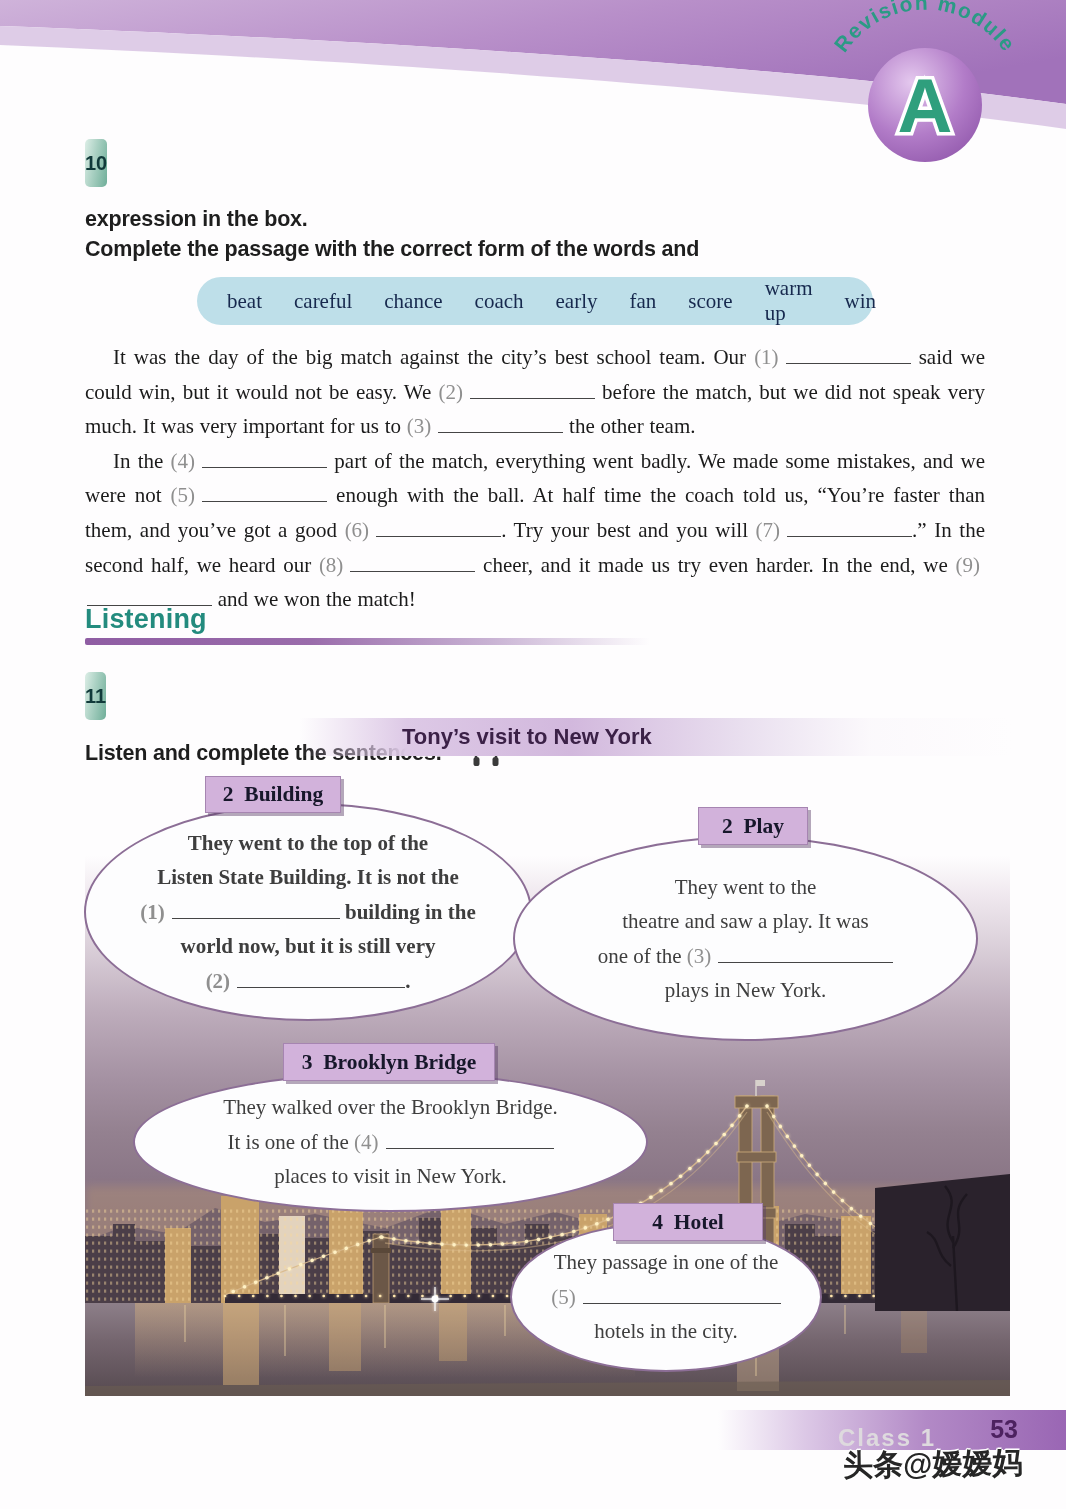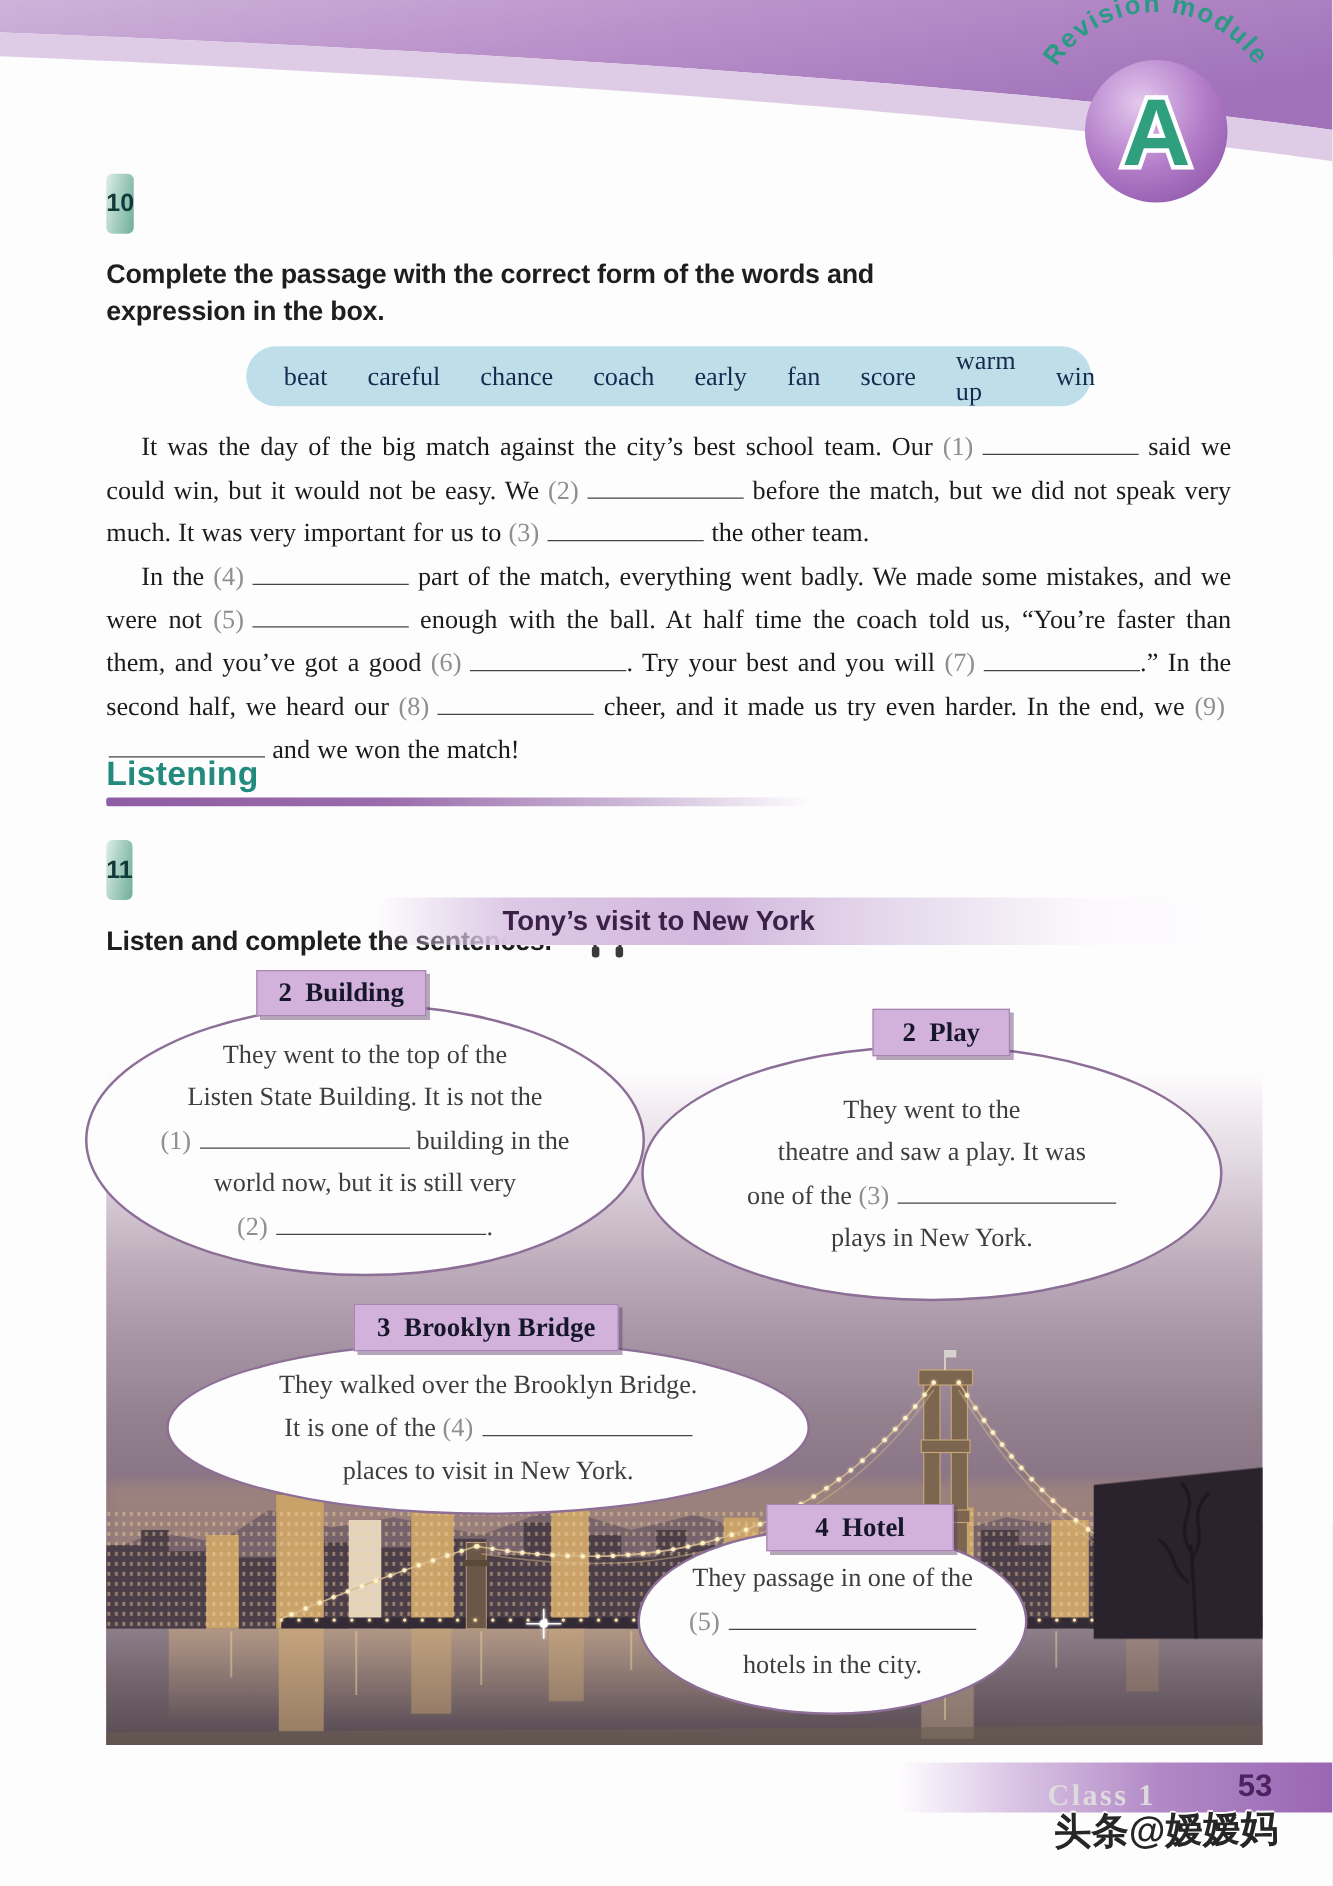--- a/index.html
+++ b/index.html
@@ -53,21 +53,21 @@
           box-shadow:3px 3px 0 rgba(92,62,104,0.45);
           display:flex;align-items:center;justify-content:center;white-space:pre;
           font-family:"Liberation Serif",serif;font-weight:bold;font-size:21.5px;color:#17172b;box-sizing:border-box;}
 
   
   .pagebar{position:absolute;left:718px;top:1410px;width:348px;height:40px;
            background:linear-gradient(90deg,rgba(237,228,242,0) 0%,#dcc8e6 25%,#b289c6 60%,#a273ba 85%,#9a66b4 100%);}
   .pagebar span{position:absolute;right:48px;top:5px;font-weight:bold;font-size:25px;color:#4d2260;}
   .wm{position:absolute;left:843px;top:1444px;font-weight:bold;font-size:30px;color:#262626;transform:rotate(-1deg);
       text-shadow:-1.5px 0 #fff,1.5px 0 #fff,0 -1.5px #fff,0 1.5px #fff,-1px -1px #fff,1px 1px #fff;}
-  .wm-ghost{position:absolute;left:838px;top:1424px;font-weight:bold;font-size:24px;color:#dedade;letter-spacing:2px;font-family:Liberation Serif, serif;}
+  .wm-ghost{position:absolute;left:838px;top:1424px;font-weight:bold;font-size:24px;color:#dedade;letter-spacing:2px;}
 </style>
 </head>
 <body>
 
 <div class="page">
 
   <svg class="hdr-svg" width="1066" height="140">
     <defs>
       <linearGradient id="hdrg" x1="0" y1="0" x2="1" y2="0.55">
         <stop offset="0" stop-color="#cfb3da"></stop>
@@ -92,22 +92,22 @@
     <text font-family="Liberation Sans, sans-serif" font-size="21" font-weight="bold" fill="#2b9a85" letter-spacing="1.5">
       <textPath href="#arcp" startOffset="50%" text-anchor="middle">Revision module</textPath>
     </text>
     <text x="125" y="132" text-anchor="middle" font-family="Liberation Sans, sans-serif" font-size="76" font-weight="bold" fill="#2f9f7d" stroke="#ffffff" stroke-width="7" paint-order="stroke">A</text>
   </svg>
 
   <div class="ex" style="top:136px;">
     <div class="ex-row">
       <div class="pill">10</div>
       <div class="ex-title">
+        <div>expression in the box.</div>
         <div>Complete the passage with the correct form of the words and</div>
-        <div>expression in the box.</div>
       </div>
     </div>
     <div class="wordbox">
       <span>beat</span>
       <span>careful</span>
       <span>chance</span>
       <span>coach</span>
       <span>early</span>
       <span>fan</span>
       <span>score</span>
@@ -275,21 +275,21 @@
       <g stroke="#1d171f" stroke-width="2.4" fill="none">
         <path d="M872,455 L868,380"></path>
         <path d="M868,386 C852,360 878,352 860,330"></path>
         <path d="M868,392 C884,368 862,360 882,338"></path>
         <path d="M866,410 C850,398 856,384 842,376"></path>
       </g>
       <path d="M0,530 L925,524 L925,540 L0,540 Z" fill="#6b5d52" opacity="0.6"></path>
     </svg>
   </div>
 
-  <div class="bubble" style="left:68px;top:803px;width:448px;height:218px;">
+  <div class="bubble" style="left:84px;top:803px;width:448px;height:218px;font-weight:bold;">
     <div class="bline">They went to the top of the</div>
     <div class="bline">Listen State Building. It is not the</div>
     <div class="bline"><span class="num">(1)</span><span class="blank" style="width: 168px;"></span> building in the</div>
     <div class="bline">world now, but it is still very</div>
     <div class="bline"><span class="num">(2)</span><span class="blank" style="width: 168px;"></span>.</div>
   </div>
   <div class="bubble" style="left:513px;top:836px;width:465px;height:205px;">
     <div class="bline">They went to the</div>
     <div class="bline">theatre and saw a play. It was</div>
     <div class="bline">one of the <span class="num">(3)</span><span class="blank" style="width: 175px;"></span></div>

